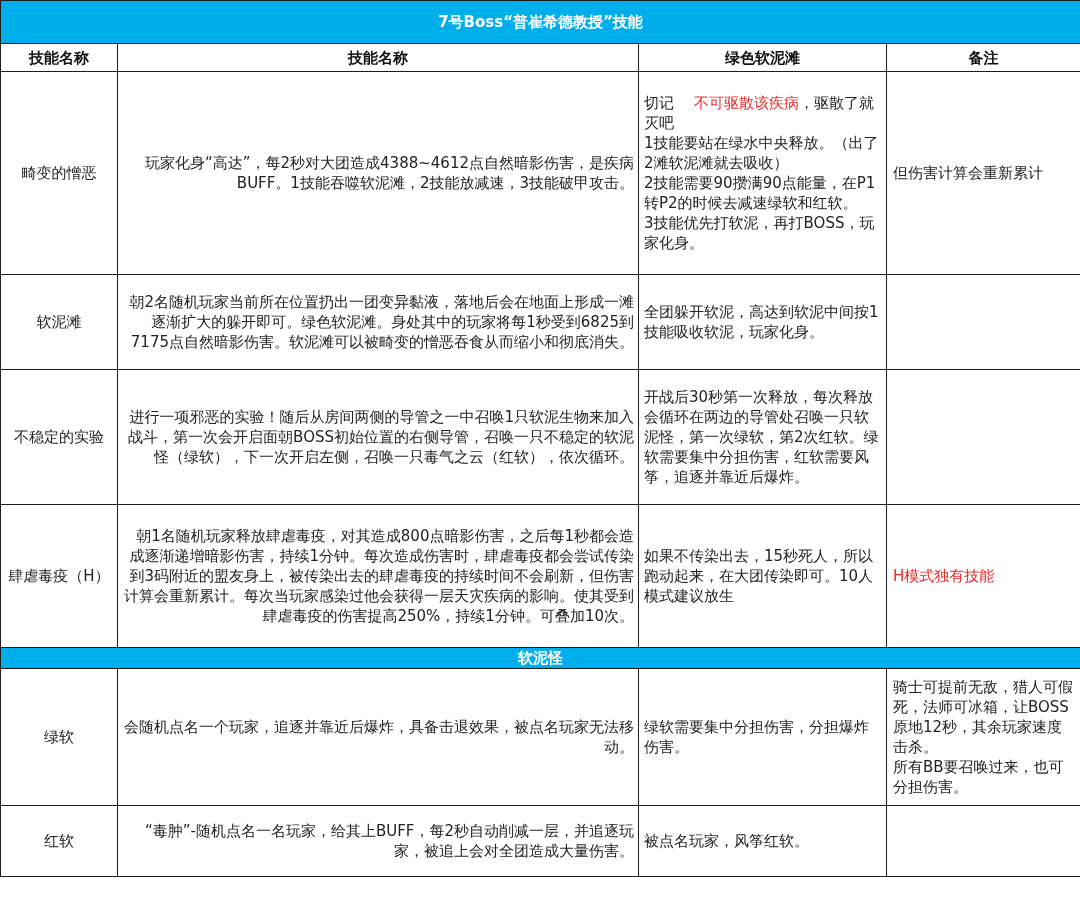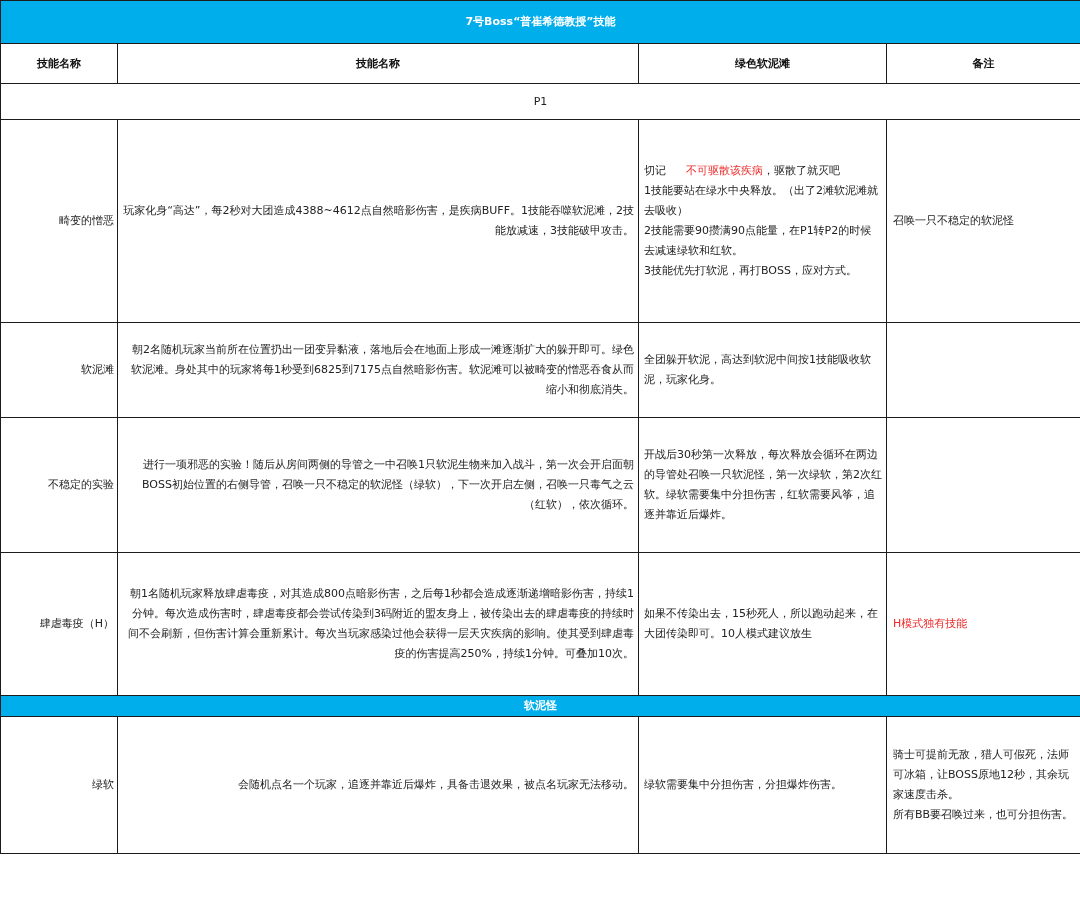--- a/index.html
+++ b/index.html
@@ -6,21 +6,21 @@
     html, body { width: 1080px; height: 907px; background: #ffffff; overflow: hidden; }
     body { font-family: "DejaVu Sans", "Liberation Sans", sans-serif; color: #222222; }
     table.skills {
       width: 1080px;
       border-collapse: collapse;
       table-layout: fixed;
     }
     table.skills td, table.skills th {
       border: 1.5px solid #1c1c1c;
       vertical-align: middle;
-      font-size: 11px;
+      font-size: 15px;
       line-height: 20px;
     }
     col.c1 { width: 117px; }
     col.c2 { width: 521px; }
     col.c3 { width: 248px; }
     col.c4 { width: 194px; }
     .title-row td {
       background: #00aeec;
       color: #ffffff;
       font-weight: bold;
@@ -28,40 +28,40 @@
       text-align: center;
       height: 43px;
       border-color: #00aeec;
       border-bottom: 1.5px solid #1c1c1c;
     }
     .header-row th {
       background: #ffffff;
       font-weight: bold;
       font-size: 15px;
       text-align: center;
-      height: 40px;
+      height: 28px;
       color: #111111;
     }
     .phase-row td {
       text-align: center;
       font-size: 21px;
       height: 36px;
       color: #222222;
     }
     .section-row td {
       background: #00aeec;
       color: #ffffff;
       font-weight: bold;
       font-size: 15px;
       text-align: center;
       height: 21px;
       line-height: 17px;
       margin-top: 44px;
     }
-    td.name { text-align: right; padding: 2px 3px; }
+    td.name { text-align: center; padding: 2px 3px; }
     td.desc { padding: 2px 4px 2px 5px; text-align: right; }
     td.resp { padding: 2px 4px 2px 5px; text-align: left; vertical-align: middle; }
     td.note { padding: 2px 4px 2px 6px; text-align: left; }
     td.top { vertical-align: top; }
     .red { color: #ee2a2a; padding-left: 20px; }
     .line { display: block; }
     .r1 { height: 203px; }
     .r2 { height: 95px; }
     .r3 { height: 135px; }
     .r4 { height: 143px; }
@@ -81,34 +81,31 @@
   <tbody>
       <tr class="title-row">
     <td colspan="4">7号Boss“普崔希德教授”技能</td>
   </tr>
   <tr class="header-row">
     <th>技能名称</th>
     <th>技能名称</th>
     <th>绿色软泥滩</th>
     <th>备注</th>
   </tr>
-  <tr class="phase-row">
-    <td colspan="4">P1</td>
-  </tr>
 
   <tr class="r1">
     <td class="name">畸变的憎恶</td>
     <td class="desc">玩家化身“高达”，每2秒对大团造成4388~4612点自然暗影伤害，是疾病BUFF。1技能吞噬软泥滩，2技能放减速，3技能破甲攻击。</td>
     <td class="resp top">
       <span>切记</span><span class="red">不可驱散该疾病</span><span>，驱散了就灭吧</span>
       <span class="line">1技能要站在绿水中央释放。（出了2滩软泥滩就去吸收）</span>
       <span class="line">2技能需要90攒满90点能量，在P1转P2的时候去减速绿软和红软。</span>
-      <span class="line">3技能优先打软泥，再打BOSS，应对方式。</span>
+      <span class="line">3技能优先打软泥，再打BOSS，玩家化身。</span>
     </td>
-    <td class="note">召唤一只不稳定的软泥怪</td>
+    <td class="note">但伤害计算会重新累计</td>
   </tr>
 
   <tr class="r2">
     <td class="name">软泥滩</td>
     <td class="desc">朝2名随机玩家当前所在位置扔出一团变异黏液，落地后会在地面上形成一滩逐渐扩大的躲开即可。绿色软泥滩。身处其中的玩家将每1秒受到6825到7175点自然暗影伤害。软泥滩可以被畸变的憎恶吞食从而缩小和彻底消失。</td>
     <td class="resp">全团躲开软泥，高达到软泥中间按1技能吸收软泥，玩家化身。</td>
     <td class="note"></td>
   </tr>
 
   <tr class="r3">
@@ -132,14 +129,20 @@
   <tr class="r5">
     <td class="name">绿软</td>
     <td class="desc">会随机点名一个玩家，追逐并靠近后爆炸，具备击退效果，被点名玩家无法移动。</td>
     <td class="resp">绿软需要集中分担伤害，分担爆炸伤害。</td>
     <td class="note top">
       <span class="line">骑士可提前无敌，猎人可假死，法师可冰箱，让BOSS原地12秒，其余玩家速度击杀。</span>
       <span class="line">所有BB要召唤过来，也可分担伤害。</span>
     </td>
   </tr>
 
+  <tr class="r6">
+    <td class="name">红软</td>
+    <td class="desc">“毒肿”-随机点名一名玩家，给其上BUFF，每2秒自动削减一层，并追逐玩家，被追上会对全团造成大量伤害。</td>
+    <td class="resp top">被点名玩家，风筝红软。</td>
+    <td class="note"></td>
+  </tr>
 </tbody>
   </table>
 
 </body></html>

